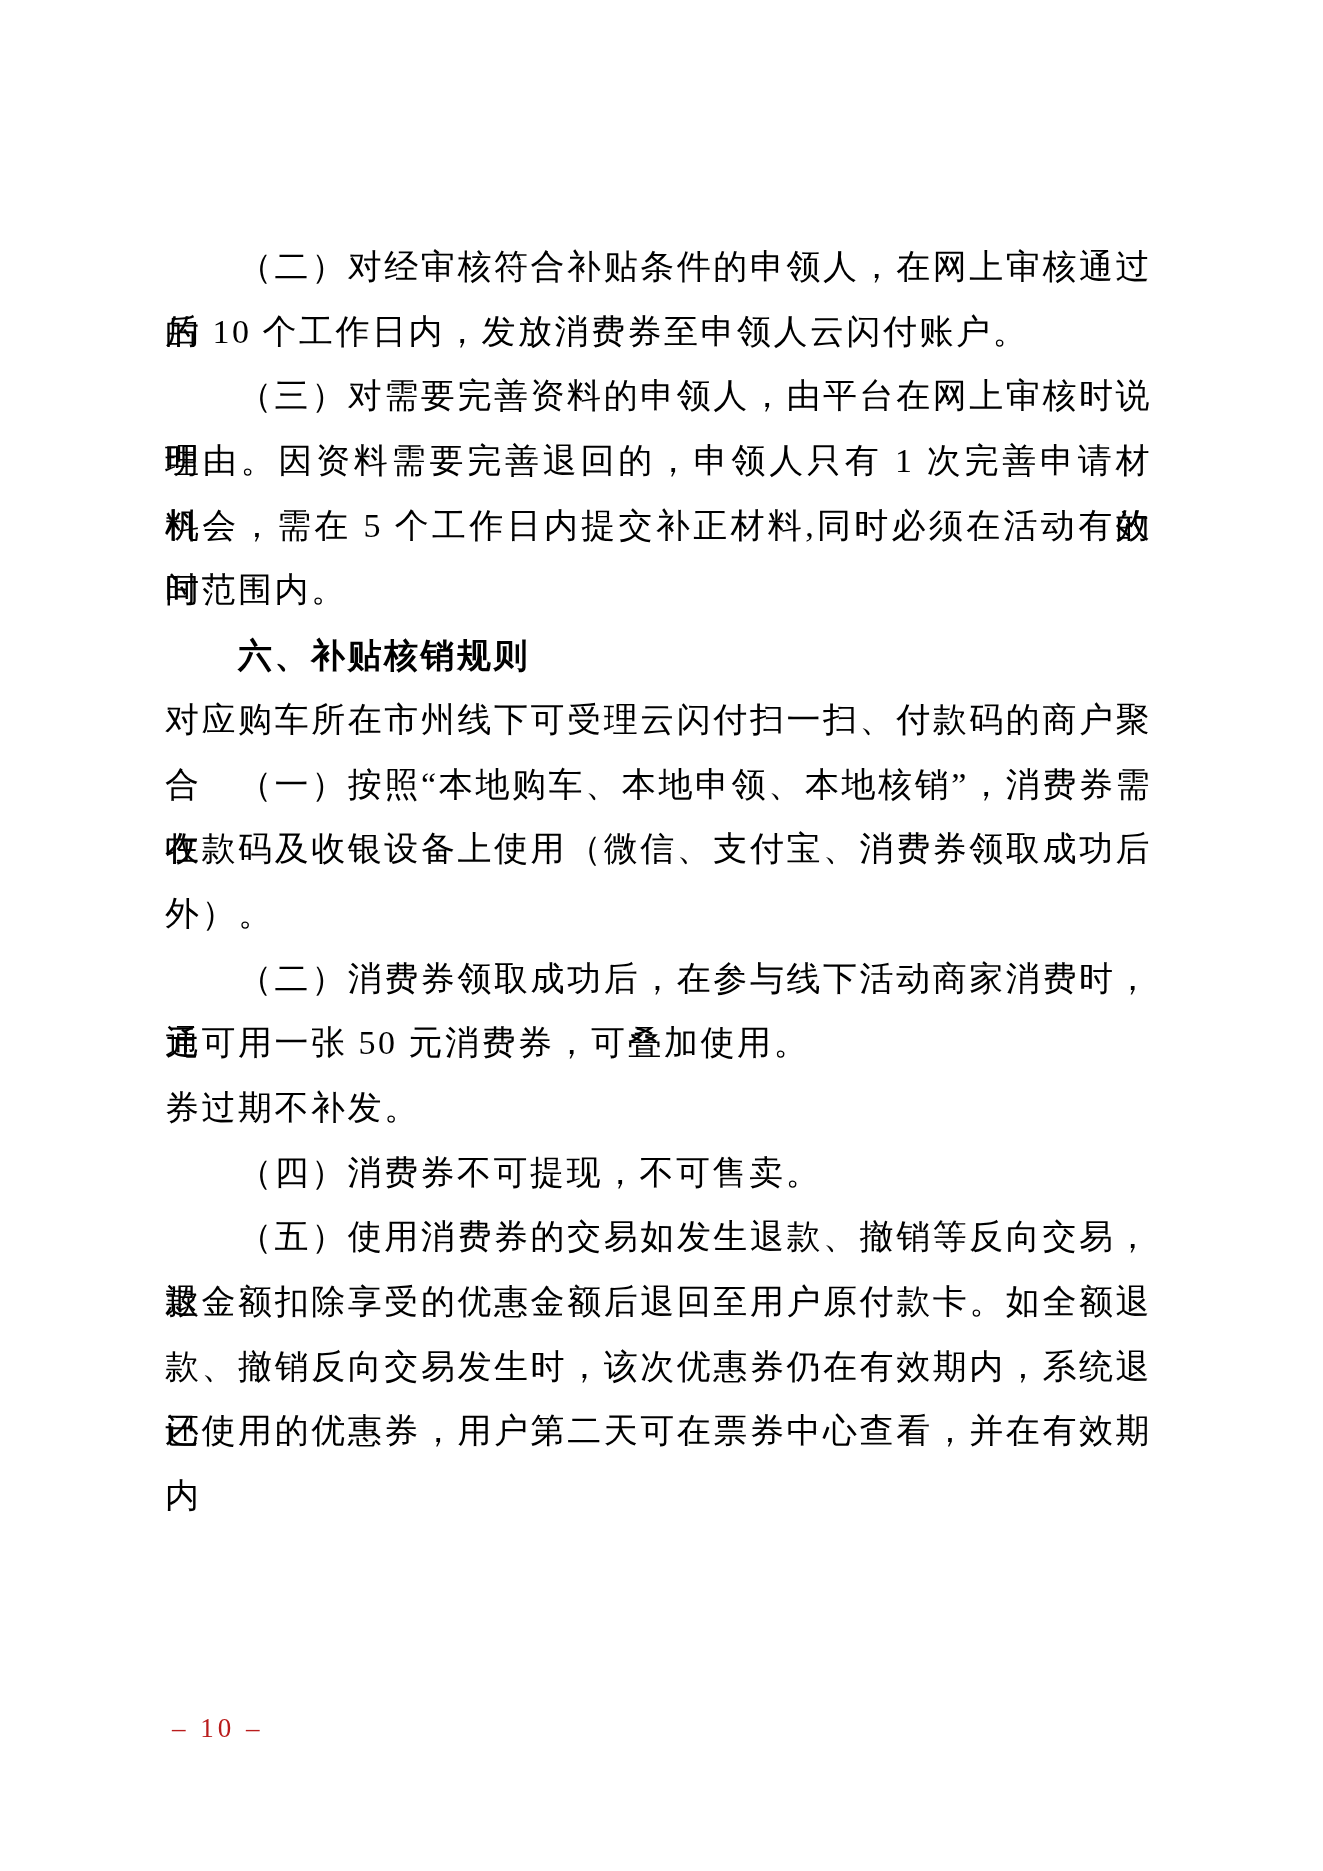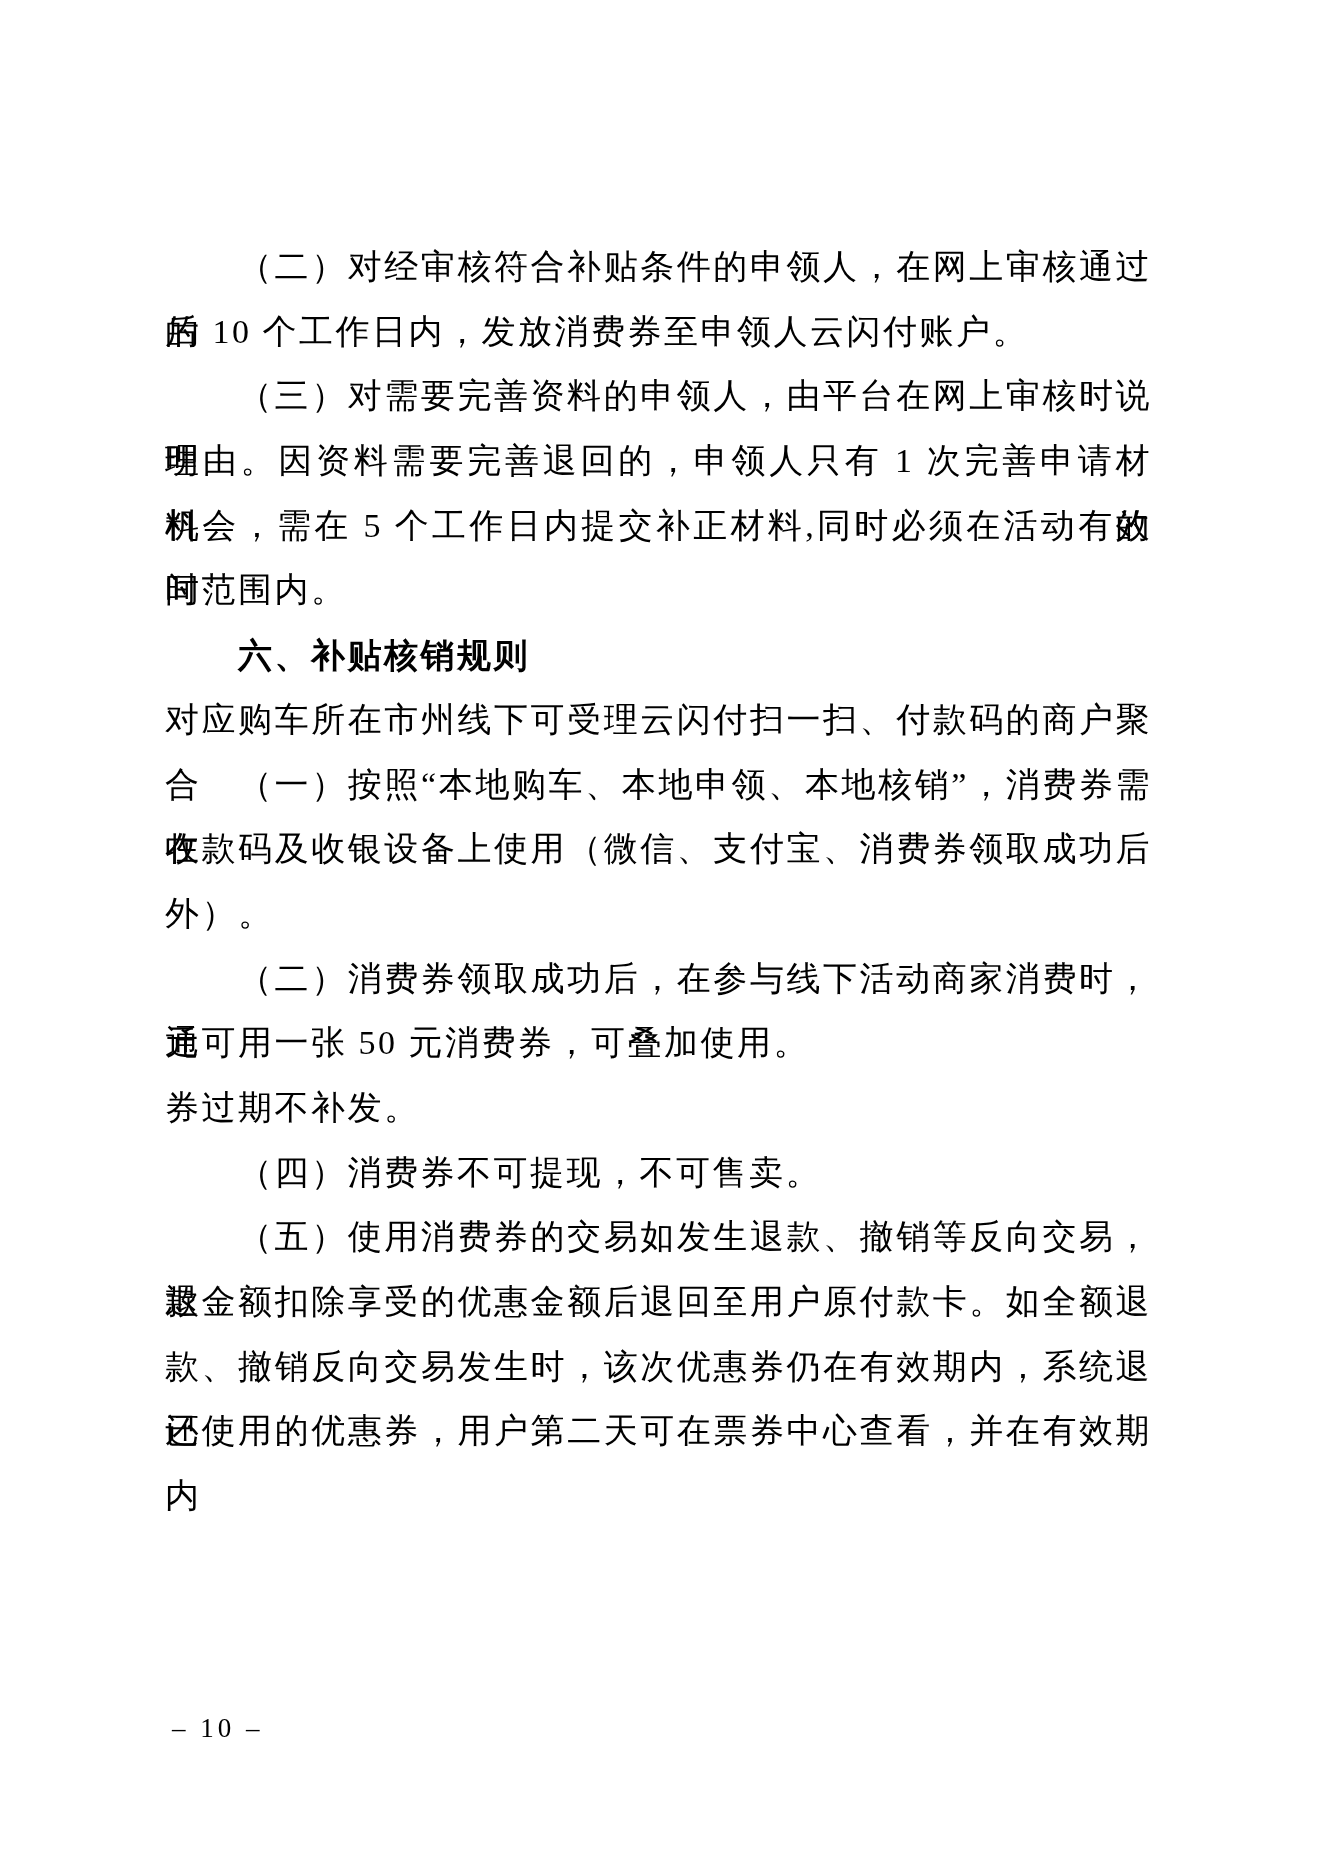--- a/index.html
+++ b/index.html
@@ -49,21 +49,21 @@
     font-size: 34px;
   }
   .page-number {
     position: absolute;
     left: 172px;
     top: 1708px;
     font-size: 27px;
     line-height: 40px;
     letter-spacing: 4px;
     font-family: "Liberation Serif", "DejaVu Serif", serif;
-    color: #000000;
+    color: #b91c1c;
   }
 </style>
 </head>
 <body>
 
 <div class="page">
   <div class="text-body">
       <div class="line indent fill">（二）对经审核符合补贴条件的申领人，在网上审核通过后</div>
       <div class="line">的 10 个工作日内，发放消费券至申领人云闪付账户。</div>
       <div class="line indent fill">（三）对需要完善资料的申领人，由平台在网上审核时说明</div>

